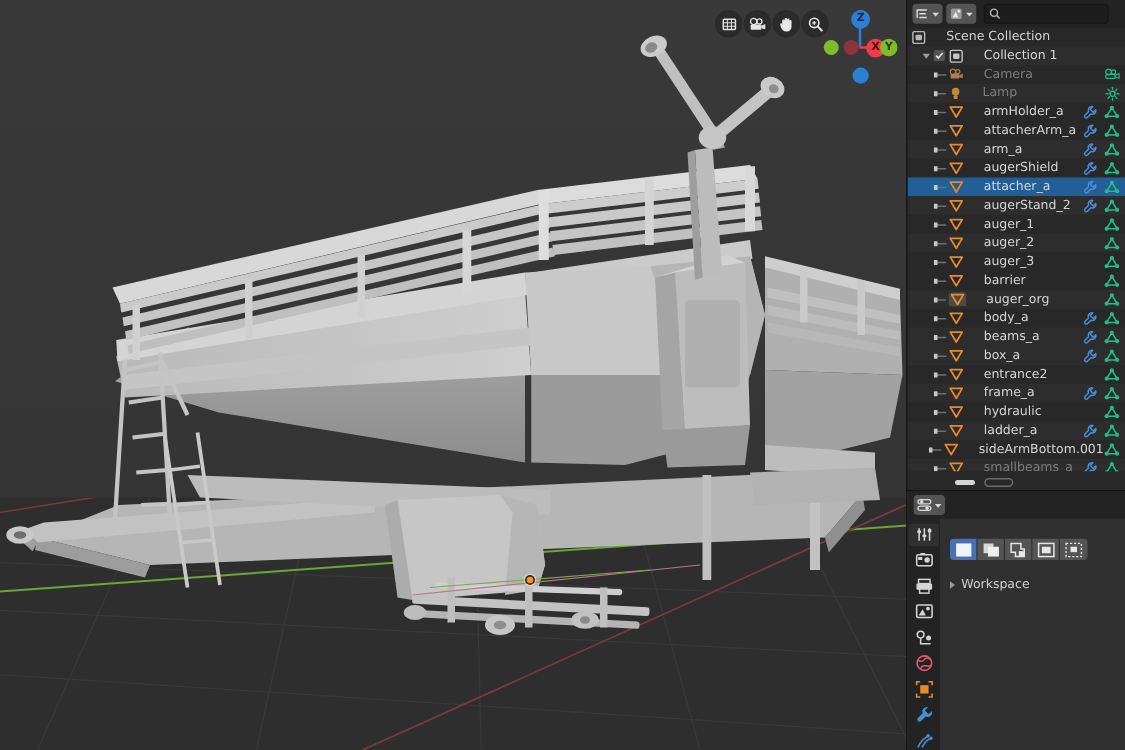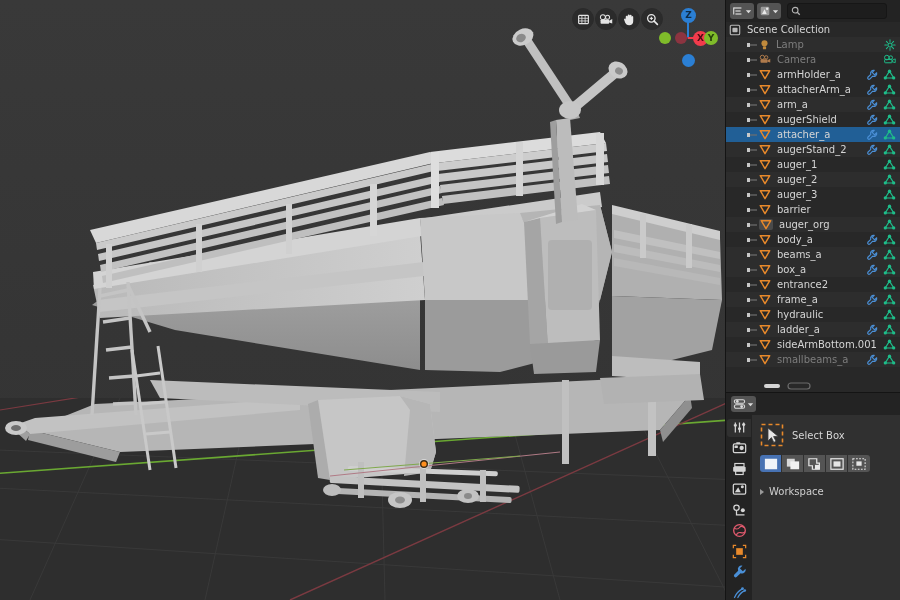--- a/index.html
+++ b/index.html
@@ -80,21 +80,21 @@
   }
   .o-row {
     position: relative; height: 15px; display:flex; align-items:center;
     font-size: 10px; color: #d5d5d5; white-space: nowrap;
     cursor: pointer;
     font-family: "DejaVu Sans", sans-serif;
   }
   .o-row.alt { background: #2d2d2d; }
   .o-row.selected { background: #215f96; }
   .o-row.dim { color: #7d7d7d; }
-  .o-label { margin-left: 6px; }
+  .o-label { margin-left: 16px; }
   .o-icons { display:flex; align-items:center; gap: 5px; margin-left: auto; padding-right: 4px;}
 
   .tri-disclosure {
     width: 0; height: 0; border-left: 4px solid #9a9a9a;
     border-top: 3px solid transparent; border-bottom: 3px solid transparent;
   }
   .tri-disclosure.open {
     border-left: 3px solid transparent; border-right: 3px solid transparent;
     border-top: 4px solid #9a9a9a; border-bottom: 0;
   }
@@ -440,20 +440,68 @@
           <span style="display:inline-flex">
             <span>
               <svg width="12" height="12" viewBox="0 0 14 14" style="flex:none;display:block;">
                 <rect x="1.5" y="1.5" width="11" height="11" rx="1.5" fill="none" stroke="#b9b9b9" stroke-width="1.3"></rect>
                 <rect x="4" y="4.5" width="6" height="5" rx="1" fill="#b9b9b9"></rect>
               </svg>
             </span>
           </span>
           <span class="o-label">Scene Collection</span>
         </div>
+        <div class="o-row alt">
+          <span style="display:inline-block;width:12px"></span>
+          <span class="tri-disclosure open"></span>
+          <span style="width:3px;display:inline-block"></span>
+          <span class="o-check">
+            <svg width="7" height="7" viewBox="0 0 8 8">
+              <polyline points="1,4 3,6.2 7,1.6" fill="none" stroke="#e8e8e8" stroke-width="1.4"></polyline>
+            </svg>
+          </span>
+          <span style="width:3px;display:inline-block"></span>
+          <span style="display:inline-flex">
+            <span>
+              <svg width="12" height="12" viewBox="0 0 14 14" style="flex:none;display:block;">
+                <rect x="1.5" y="1.5" width="11" height="11" rx="1.5" fill="none" stroke="#c5c5c5" stroke-width="1.3"></rect>
+                <rect x="4" y="4.5" width="6" height="5" rx="1" fill="#c5c5c5"></rect>
+              </svg>
+            </span>
+          </span>
+          <span class="o-label">Collection 1</span>
+        </div>
+        <div class="o-row dim">
+          <span style="display:inline-block;width:21px"></span>
+          <svg width="12" height="10" viewBox="0 0 12 10" style="flex:none">
+            <line x1="1" y1="5" x2="10" y2="5" stroke="#6f6f6f" stroke-width="1.2"></line>
+            <rect x="0" y="3" width="3" height="4" fill="#c8c8c8"></rect>
+          </svg>
+          <span style="display:inline-flex">
+            <span>
+              <svg width="12" height="11" viewBox="0 0 16 13" style="flex:none;display:block;">
+                <circle cx="4.5" cy="3.6" r="2.8" fill="none" stroke="#b07b4c" stroke-width="1.3"></circle>
+                <circle cx="9.6" cy="3.6" r="2.2" fill="none" stroke="#b07b4c" stroke-width="1.3"></circle>
+                <rect x="2" y="6.2" width="9.5" height="4.6" rx="1" fill="#b07b4c"></rect>
+                <polygon points="11.5,7.4 15,5.6 15,10.6 11.5,9.6" fill="#b07b4c"></polygon>
+              </svg>
+            </span>
+          </span>
+          <span class="o-label">Camera</span>
+          <span class="o-icons">
+            <span>
+              <svg width="13" height="11" viewBox="0 0 17 13" style="flex:none;display:block;">
+                <circle cx="5" cy="4" r="3" fill="none" stroke="#1ebd8a" stroke-width="1.3"></circle>
+                <circle cx="10.2" cy="4" r="2.3" fill="none" stroke="#1ebd8a" stroke-width="1.3"></circle>
+                <rect x="2.2" y="6.4" width="9.6" height="4.4" rx="1" fill="none" stroke="#1ebd8a" stroke-width="1.3"></rect>
+                <polygon points="12,7.5 16,5.7 16,10.6 12,9.5" fill="none" stroke="#1ebd8a" stroke-width="1.2"></polygon>
+              </svg>
+            </span>
+          </span>
+        </div>
         <div class="o-row alt dim">
           <span style="display:inline-block;width:21px"></span>
           <svg width="12" height="10" viewBox="0 0 12 10" style="flex:none">
             <line x1="1" y1="5" x2="10" y2="5" stroke="#6f6f6f" stroke-width="1.2"></line>
             <rect x="0" y="3" width="3" height="4" fill="#c8c8c8"></rect>
           </svg>
           <span style="display:inline-flex">
             <span>
               <svg width="11" height="12" viewBox="0 0 13 14" style="flex:none;display:block;">
                 <circle cx="6.5" cy="5" r="3.6" fill="#c08a3c"></circle>
@@ -469,48 +517,20 @@
                 <g stroke="#1ebd8a" stroke-width="1.2" stroke-linecap="round">
                   <line x1="7" y1="1" x2="7" y2="3"></line>
                   <line x1="7" y1="11" x2="7" y2="13"></line>
                   <line x1="1" y1="7" x2="3" y2="7"></line>
                   <line x1="11" y1="7" x2="13" y2="7"></line>
                   <line x1="2.8" y1="2.8" x2="4.2" y2="4.2"></line>
                   <line x1="9.8" y1="9.8" x2="11.2" y2="11.2"></line>
                   <line x1="11.2" y1="2.8" x2="9.8" y2="4.2"></line>
                   <line x1="4.2" y1="9.8" x2="2.8" y2="11.2"></line>
                 </g>
-              </svg>
-            </span>
-          </span>
-        </div>
-        <div class="o-row dim">
-          <span style="display:inline-block;width:21px"></span>
-          <svg width="12" height="10" viewBox="0 0 12 10" style="flex:none">
-            <line x1="1" y1="5" x2="10" y2="5" stroke="#6f6f6f" stroke-width="1.2"></line>
-            <rect x="0" y="3" width="3" height="4" fill="#c8c8c8"></rect>
-          </svg>
-          <span style="display:inline-flex">
-            <span>
-              <svg width="12" height="11" viewBox="0 0 16 13" style="flex:none;display:block;">
-                <circle cx="4.5" cy="3.6" r="2.8" fill="none" stroke="#b07b4c" stroke-width="1.3"></circle>
-                <circle cx="9.6" cy="3.6" r="2.2" fill="none" stroke="#b07b4c" stroke-width="1.3"></circle>
-                <rect x="2" y="6.2" width="9.5" height="4.6" rx="1" fill="#b07b4c"></rect>
-                <polygon points="11.5,7.4 15,5.6 15,10.6 11.5,9.6" fill="#b07b4c"></polygon>
-              </svg>
-            </span>
-          </span>
-          <span class="o-label">Camera</span>
-          <span class="o-icons">
-            <span>
-              <svg width="13" height="11" viewBox="0 0 17 13" style="flex:none;display:block;">
-                <circle cx="5" cy="4" r="3" fill="none" stroke="#1ebd8a" stroke-width="1.3"></circle>
-                <circle cx="10.2" cy="4" r="2.3" fill="none" stroke="#1ebd8a" stroke-width="1.3"></circle>
-                <rect x="2.2" y="6.4" width="9.6" height="4.4" rx="1" fill="none" stroke="#1ebd8a" stroke-width="1.3"></rect>
-                <polygon points="12,7.5 16,5.7 16,10.6 12,9.5" fill="none" stroke="#1ebd8a" stroke-width="1.2"></polygon>
               </svg>
             </span>
           </span>
         </div>
         <div class="o-row">
           <span style="display:inline-block;width:21px"></span>
           <svg width="12" height="10" viewBox="0 0 12 10" style="flex:none">
             <line x1="1" y1="5" x2="10" y2="5" stroke="#6f6f6f" stroke-width="1.2"></line>
             <rect x="0" y="3" width="3" height="4" fill="#c8c8c8"></rect>
           </svg>
@@ -1203,27 +1223,20 @@
               <path d="M3 15 Q6 8 12 5"></path>
               <path d="M7 15 Q10 9 15 7"></path>
             </g>
             <circle cx="12.6" cy="4.4" r="1.7" fill="#4a8fd6"></circle>
             <circle cx="15.4" cy="6.6" r="1.5" fill="#4a8fd6"></circle>
           </svg>
         </div>
       </div>
 
     <div id="prop-body">
-      <div class="tool-row">
-        <svg width="24" height="24" viewBox="0 0 24 24">
-          <rect x="1.5" y="1.5" width="21" height="21" fill="none" stroke="#e8892b" stroke-width="1.6" stroke-dasharray="4 3"></rect>
-          <polygon points="8,5 8,18 11.4,14.6 13.8,19.4 16,18.2 13.6,13.6 18,13.2" fill="#e6e6e6" stroke="#3a3a3a" stroke-width="0.8"></polygon>
-        </svg>
-        <span class="tool-name">Select Box</span>
-      </div>
 
       <div id="mode-buttons">
           <div class="mode-btn active">
             <svg width="16" height="14" viewBox="0 0 18 16">
               <rect x="2" y="2" width="14" height="12" fill="#fff" opacity="0.92"></rect>
             </svg>
           </div>
           <div class="mode-btn">
             <svg width="16" height="14" viewBox="0 0 18 16">
               <polygon points="2,2 11,2 11,11 2,11" fill="#d8d8d8"></polygon>

